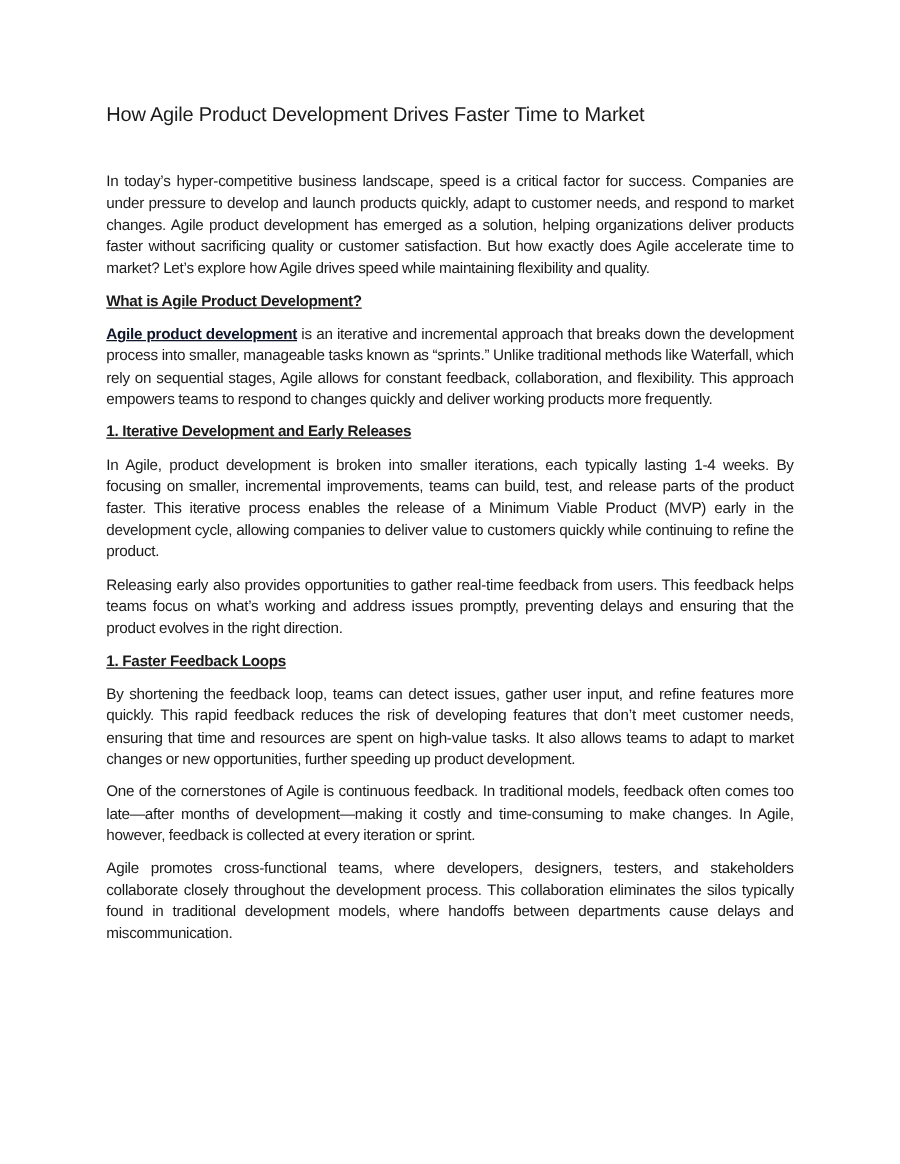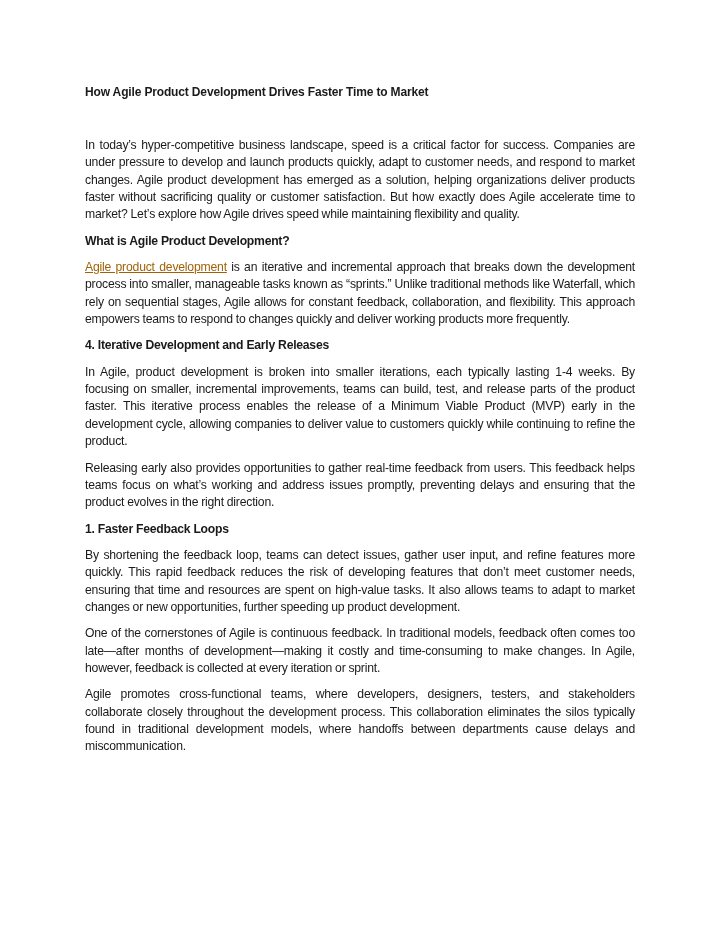--- a/index.html
+++ b/index.html
@@ -15,62 +15,63 @@
     font-family: "Liberation Sans", sans-serif;
     color: #1a1a1a;
   }
   .page {
     position: absolute;
     left: 85px;
     top: 84px;
     width: 550px;
   }
   .doc-title {
-    font-size: 12px;
+    font-size: 16px;
     line-height: 17px;
     margin: 0 0 36px 0;
-    font-weight: bold;
+    font-weight: normal;
     letter-spacing: -0.15px;
   }
   p {
     margin: 0 0 9px 0;
     font-size: 12.2px;
     line-height: 17.35px;
     text-align: justify;
     letter-spacing: -0.2px;
     word-spacing: -0.3px;
   }
   h2, h3 {
     margin: 0 0 9px 0;
     font-size: 12.2px;
     line-height: 17.35px;
     font-weight: bold;
     letter-spacing: -0.25px;
+    text-decoration: underline;
   }
   a.inline-link {
-    color: #a16207;
-    font-weight: normal;
+    color: #0f172a;
+    font-weight: bold;
     text-decoration: underline;
   }
 </style>
 </head>
 <body>
 
 <div class="page">
 
   <div class="doc-title">How Agile Product Development Drives Faster Time to Market</div>
 
   <p>In today’s hyper-competitive business landscape, speed is a critical factor for success. Companies are under pressure to develop and launch products quickly, adapt to customer needs, and respond to market changes. Agile product development has emerged as a solution, helping organizations deliver products faster without sacrificing quality or customer satisfaction. But how exactly does Agile accelerate time to market? Let’s explore how Agile drives speed while maintaining flexibility and quality.</p>
 
   <h2>What is Agile Product Development?</h2>
 
   <p><a class="inline-link">Agile product development</a><span> is an iterative and incremental approach that breaks down the development process into smaller, manageable tasks known as “sprints.” Unlike traditional methods like Waterfall, which rely on sequential stages, Agile allows for constant feedback, collaboration, and flexibility. This approach empowers teams to respond to changes quickly and deliver working products more frequently.</span></p>
 
 
-  <h3>4. Iterative Development and Early Releases</h3>
+  <h3>1. Iterative Development and Early Releases</h3>
   <p>In Agile, product development is broken into smaller iterations, each typically lasting 1-4 weeks. By focusing on smaller, incremental improvements, teams can build, test, and release parts of the product faster. This iterative process enables the release of a Minimum Viable Product (MVP) early in the development cycle, allowing companies to deliver value to customers quickly while continuing to refine the product.</p>
   <p>Releasing early also provides opportunities to gather real-time feedback from users. This feedback helps teams focus on what’s working and address issues promptly, preventing delays and ensuring that the product evolves in the right direction.</p>
 
   <h3>1. Faster Feedback Loops</h3>
   <p>By shortening the feedback loop, teams can detect issues, gather user input, and refine features more quickly. This rapid feedback reduces the risk of developing features that don’t meet customer needs, ensuring that time and resources are spent on high-value tasks. It also allows teams to adapt to market changes or new opportunities, further speeding up product development.</p>
   <p>One of the cornerstones of Agile is continuous feedback. In traditional models, feedback often comes too late—after months of development—making it costly and time-consuming to make changes. In Agile, however, feedback is collected at every iteration or sprint.</p>
 
   <p>Agile promotes cross-functional teams, where developers, designers, testers, and stakeholders collaborate closely throughout the development process. This collaboration eliminates the silos typically found in traditional development models, where handoffs between departments cause delays and miscommunication.</p>
 
 </div>

